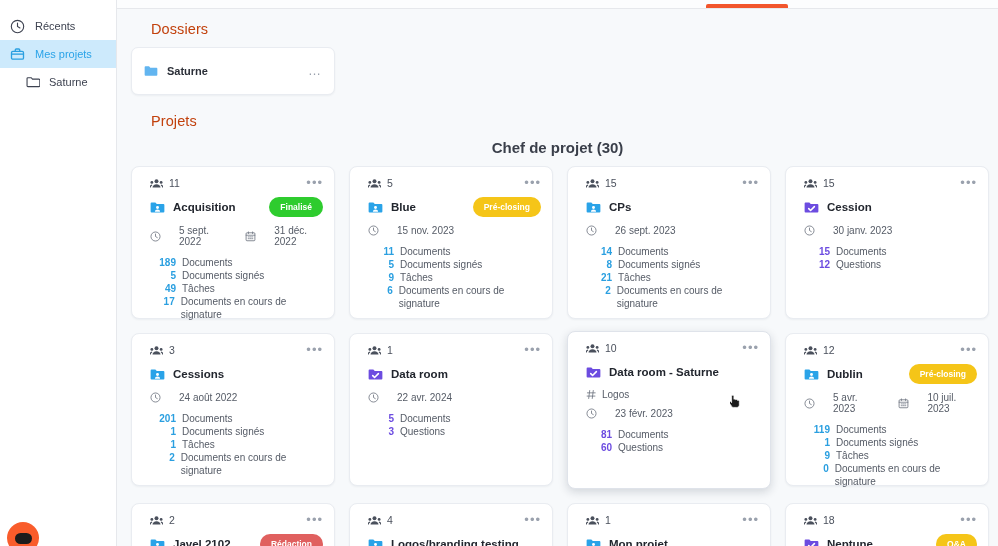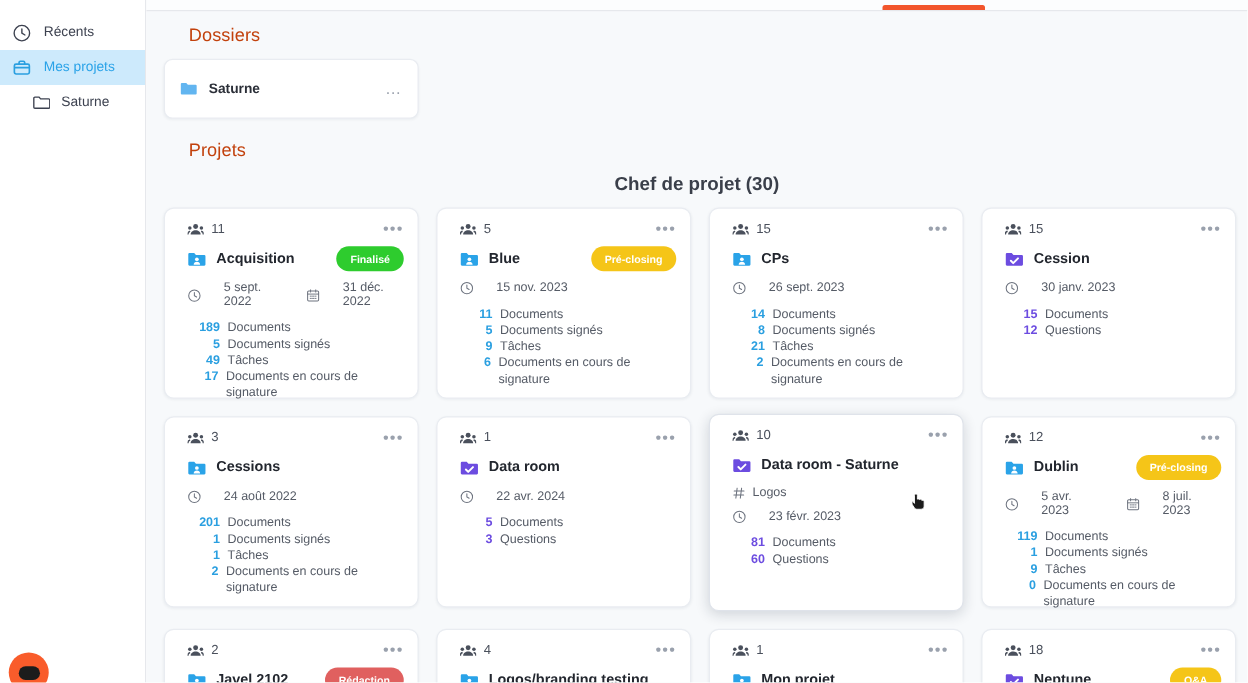--- a/index.html
+++ b/index.html
@@ -619,21 +619,21 @@
                   <circle cx="8" cy="8" r="6.6" fill="none" stroke="#6d737f" stroke-width="1.2"></circle>
                   <path d="M8 4.4V8l2.6 1.6" fill="none" stroke="#6d737f" stroke-width="1.2" stroke-linecap="round"></path>
                 </svg>
                 <span>5 avr. 2023</span>
               </span>
               <span class="meta">
                 <svg class="mi" viewBox="0 0 16 16" xmlns="http://www.w3.org/2000/svg">
                   <rect x="1.6" y="2.6" width="12.8" height="11.6" rx="1.3" fill="none" stroke="#6d737f" stroke-width="1.2"></rect>
                   <path d="M1.6 6.2h12.8M5 1.3v2.6M11 1.3v2.6M4.6 8.6h1.4M7.3 8.6h1.4M10 8.6h1.4M4.6 11.2h1.4M7.3 11.2h1.4M10 11.2h1.4" stroke="#6d737f" stroke-width="1.1" stroke-linecap="round"></path>
                 </svg>
-                <span>8 juil. 2023</span>
+                <span>10 juil. 2023</span>
               </span>
             </div>
             <div class="stats">
               <div class="stat">
                 <span class="num blue">119</span>
                 <span>Documents</span>
               </div>
               <div class="stat">
                 <span class="num blue">1</span>
                 <span>Documents signés</span>

